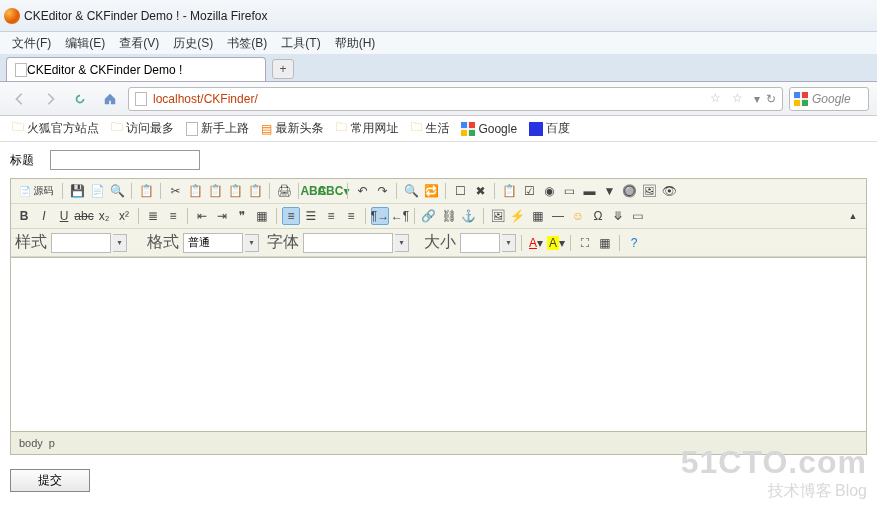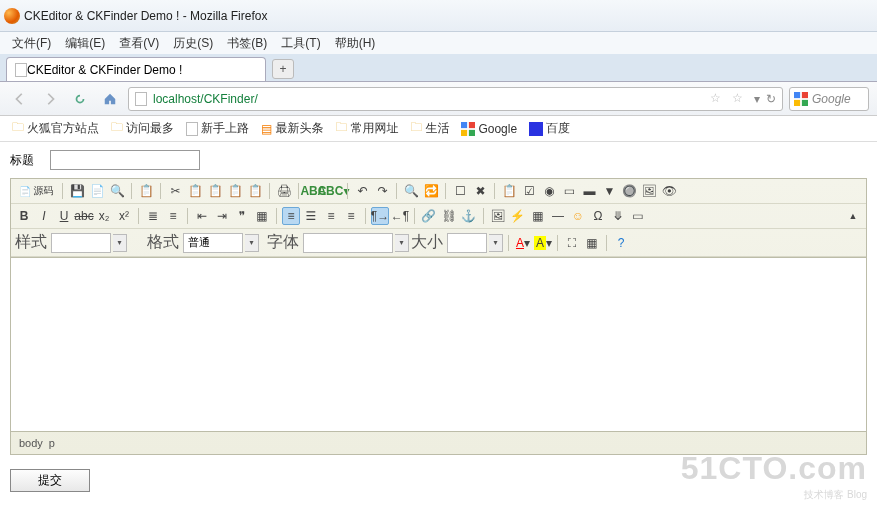--- a/index.html
+++ b/index.html
@@ -9,21 +9,21 @@
 .titlebar-text{color:#222}
 .menubar{height:22px;display:flex;align-items:center;padding:0 6px;gap:2px;background:#f5f8fb;font-size:12px}
 .menubar span{padding:2px 6px;color:#333;cursor:default}
 .tabstrip{height:28px;background:#dbe6f1;display:flex;align-items:flex-end;padding-left:6px;border-bottom:1px solid #aab}
 .tab{height:24px;background:#fff;border:1px solid #aab;border-bottom:none;border-radius:4px 4px 0 0;display:flex;align-items:center;padding:0 8px;min-width:260px;gap:0}
 .newtab{width:22px;height:20px;background:#eee;border:1px solid #bbb;border-radius:3px;margin-left:6px;margin-bottom:2px;display:flex;align-items:center;justify-content:center;color:#555}
 .navbar{height:34px;background:linear-gradient(#f9fafb,#eef1f5);border-bottom:1px solid #ccc;display:flex;align-items:center;padding:0 8px;gap:6px}
 .navbtn{width:24px;height:24px;display:flex;align-items:center;justify-content:center;color:#6a93c7;cursor:default}
 .navbtn.dis{color:#bbb}
 .url{flex:1;height:24px;background:#fff;border:1px solid #bbb;border-radius:3px;display:flex;align-items:center;padding:0 6px;gap:6px}
-.url-text{flex:1;color:#15803d}
+.url-text{flex:1;color:#c2410c}
 .starburst{width:16px;height:16px;color:#bbb}
 .searchbox{width:80px;height:24px;background:#fff;border:1px solid #bbb;border-radius:3px;display:flex;align-items:center;padding:0 4px;gap:4px;font-style:italic;color:#888}
 .g-icon{width:14px;height:14px}
 .bookmarks{height:26px;background:#fff;border-bottom:1px solid #ddd;display:flex;align-items:center;padding:0 8px;gap:4px}
 .bm-item{display:flex;align-items:center;gap:3px;padding:2px 4px;color:#333}
 .folder-icon{color:#e8b84d}
 .rss-icon{color:#f57c00}
 .body{padding:8px 10px}
 .title-row{display:flex;align-items:center;gap:16px;margin-bottom:8px}
 .title-input{width:150px;height:20px;border:1px solid #999}
@@ -37,21 +37,21 @@
 .combo-lbl{color:#555;font-size:16px;margin-right:2px}
 .dd{width:14px;height:18px;background:#eee;border:1px solid #bbb;border-left:none;display:flex;align-items:center;justify-content:center;color:#555;font-size:8px}
 .ck-body{height:175px;background:#fff;border:1px solid #bcbca8;border-left:none;border-right:none}
 .ck-textarea{width:100%;height:100%;border:none;outline:none;resize:none;padding:4px;font-family:Arial;font-size:13px}
 .ck-status{height:22px;display:flex;align-items:center;padding:0 8px;gap:6px;font-size:11px;color:#555}
 .ck-status span{cursor:default}
 .submit-row{margin-top:14px}
 .submit-btn{padding:2px 27px;border:1px solid #888;background:linear-gradient(#fdfdfd,#e8e8e8);font-size:12px}
 .watermark{position:absolute;right:10px;bottom:8px;color:#d8d8d8;font-family:Arial;pointer-events:none;text-align:right}
 .watermark .big{font-size:32px;font-weight:bold;letter-spacing:1px}
-.watermark .sm{font-size:10px}
+.watermark .sm{font-size:16px}
 svg{width:14px;height:14px}
 .page-icon{width:12px;height:14px;border:1px solid #bbb;background:#fff;display:inline-block}
 .baidu-icon{width:14px;height:14px;background:#2932e1;display:inline-block}
 </style>
 </head>
 <body>
 
 <div class="titlebar">
   <span class="ff-icon"></span>
   <span class="titlebar-text">CKEditor &amp; CKFinder Demo ! - Mozilla Firefox</span>
@@ -255,21 +255,21 @@
       <div class="combo"></div>
         <div class="dd">▾</div>
       <span class="combo-lbl" style="margin-left:18px">格式</span>
       <div class="combo">
           <span>普通</span>
         </div>
         <div class="dd">▾</div>
       <span class="combo-lbl" style="margin-left:6px">字体</span>
       <div class="combo" style="min-width:90px"></div>
         <div class="dd">▾</div>
-      <span class="combo-lbl" style="margin-left:0">大小</span>
+      <span class="combo-lbl" style="margin-left:13px">大小</span>
       <div class="combo" style="min-width:40px"></div>
         <div class="dd">▾</div>
       <div class="sep"></div>
       <div class="tb"><u style="color:red">A</u>▾</div>
       <div class="tb"><span style="background:#ff0;padding:0 2px">A</span>▾</div>
       <div class="sep"></div>
       <div class="tb">⛶</div>
       <div class="tb">▦</div>
       <div class="sep"></div>
       <div class="tb" style="color:#1976d2">?</div>

